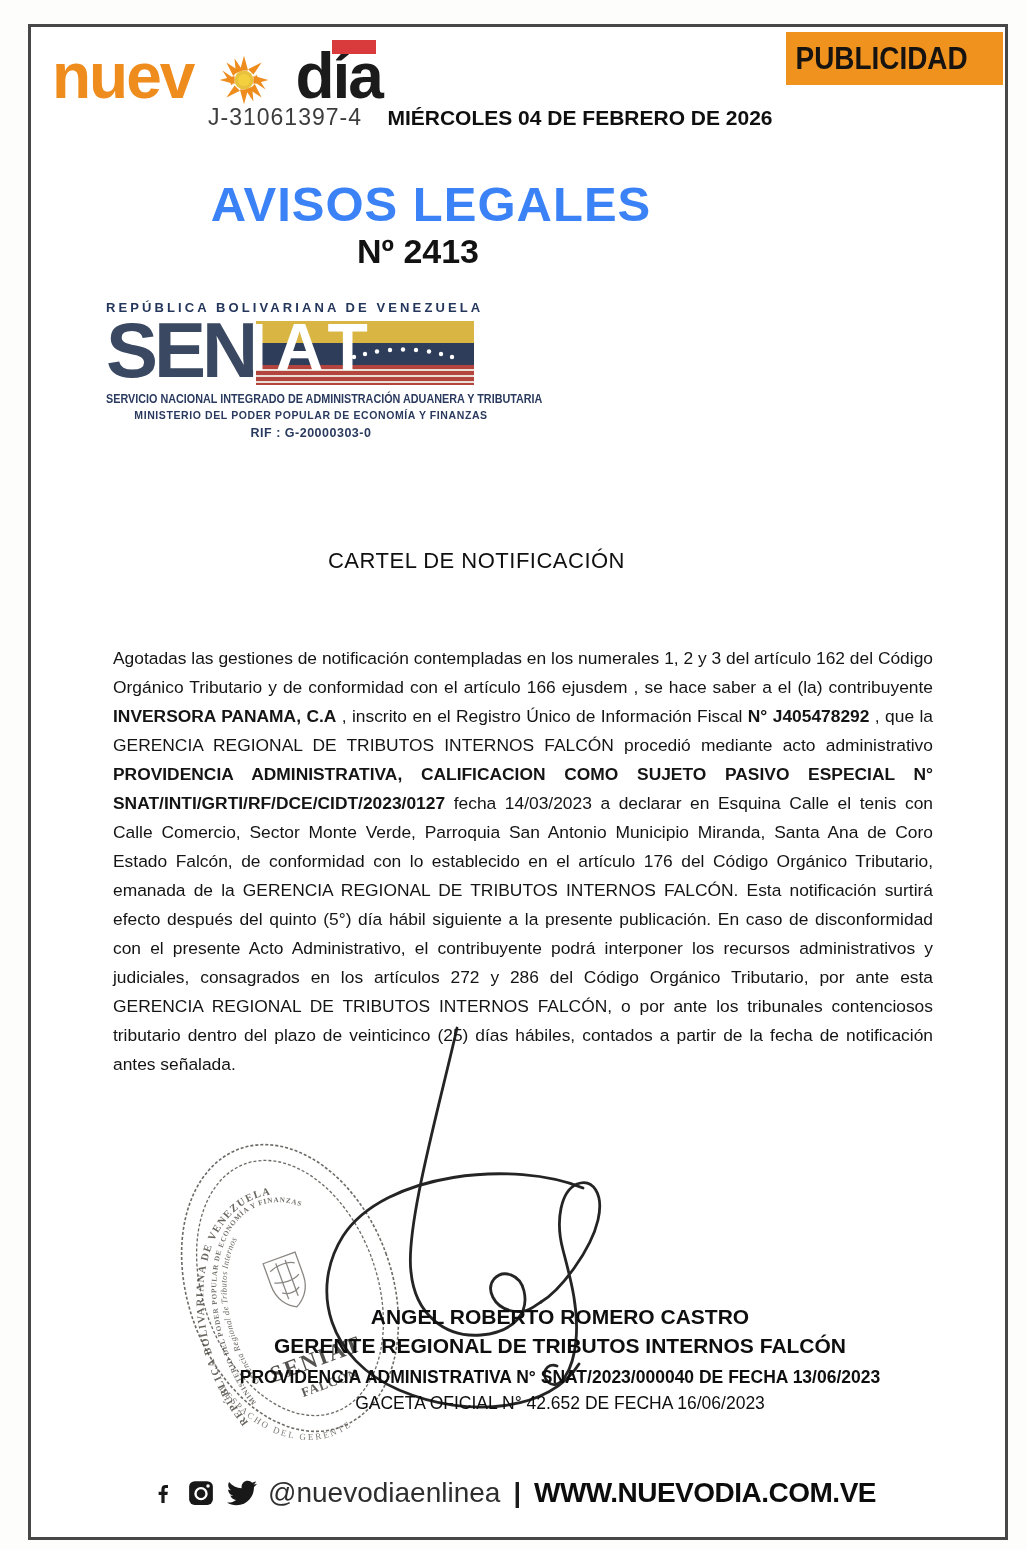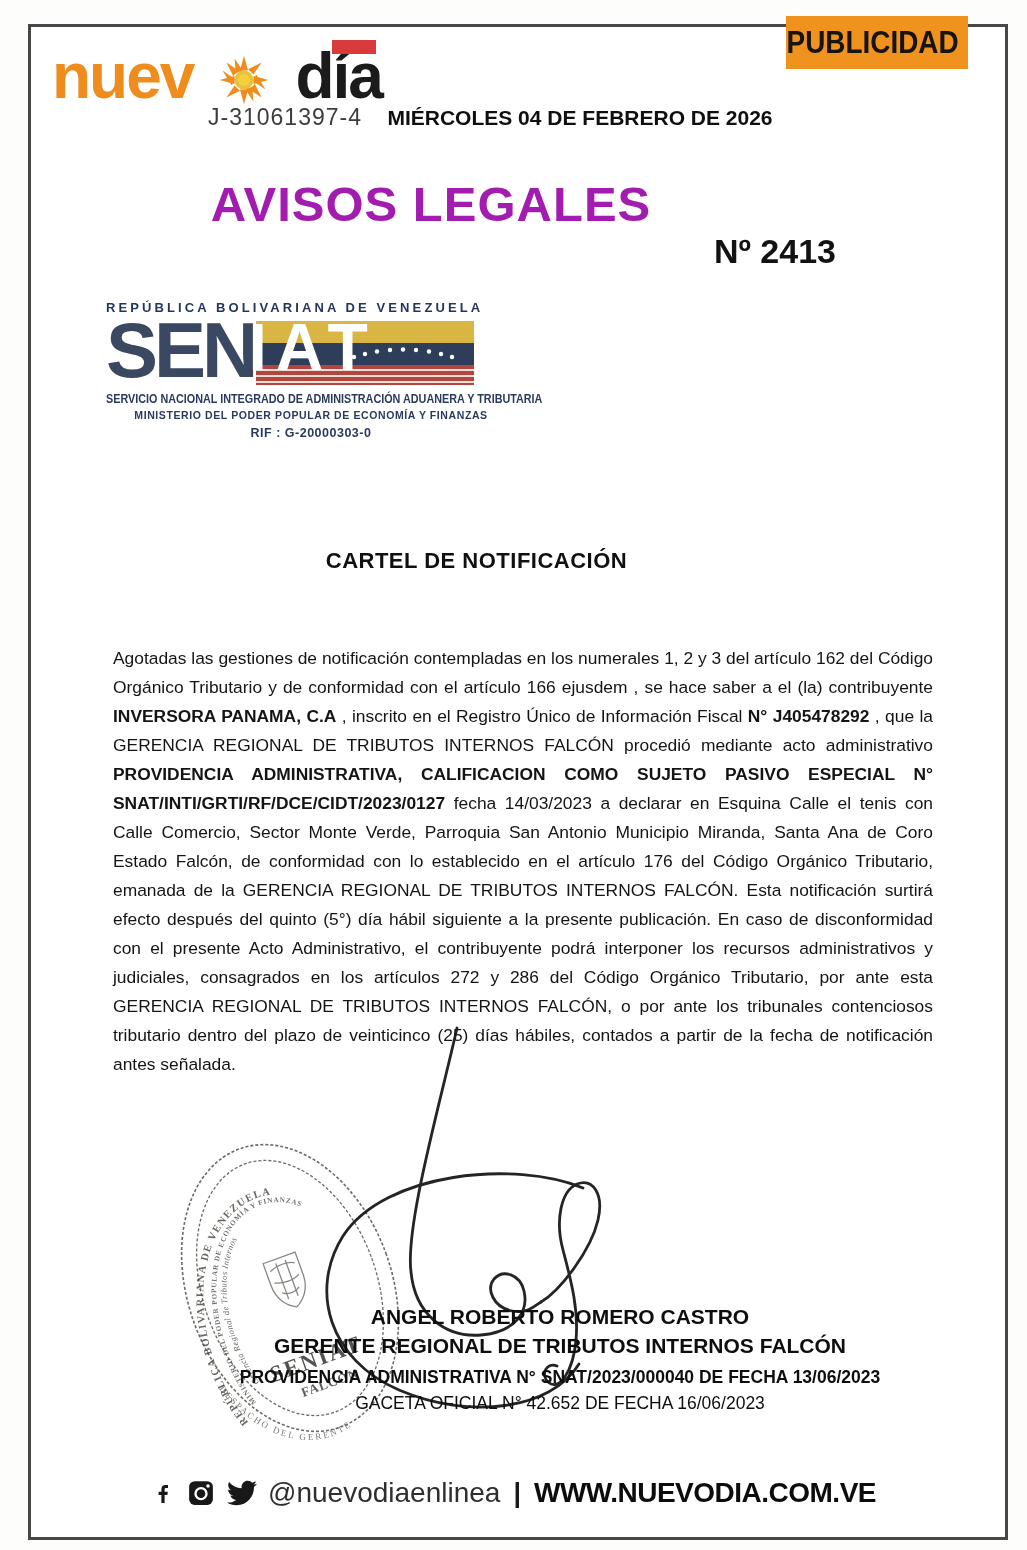--- a/index.html
+++ b/index.html
@@ -11,28 +11,28 @@
   .brand{position:absolute;left:52px;top:44px;display:flex;align-items:center;
          font-weight:bold;font-size:64px;letter-spacing:-2px;line-height:1;gap:23px;}
   .brand-first{color:#EE8C1E;}
   .sun{width:54px;height:54px;margin:8px 1px 0 1px;}
   .brand-second{color:#1b1b1b;position:relative;}
   .accent-bar{position:absolute;left:37px;top:-4px;width:44px;height:14px;background:#D93A3C;}
   .registry{position:absolute;left:150px;top:104px;width:270px;text-align:center;
             font-size:23px;color:#3d3d3d;letter-spacing:1px;}
   .dateline{position:absolute;left:340px;top:106px;width:480px;text-align:center;
             font-weight:bold;font-size:21px;color:#0f0f0f;}
-  .publicidad{position:absolute;left:786px;top:16px;width:182px;height:53px;background:#F0921E;
-              display:flex;align-items:center;justify-content:flex-end;}
+  .publicidad{position:absolute;left:786px;top:32px;width:217px;height:53px;background:#F0921E;
+              display:flex;align-items:center;justify-content:flex-start;}
   .publicidad span{font-weight:800;font-size:31px;color:#161310;transform:scaleX(.9);letter-spacing:0;}
 
   
   .avisos{position:absolute;left:0;top:176px;width:862px;text-align:center;
-          font-weight:bold;font-size:49px;letter-spacing:1px;color:#a21caf;}
-  .aviso-num{position:absolute;left:0;top:232px;width:836px;text-align:right;
+          font-weight:bold;font-size:49px;letter-spacing:1px;color:#3b82f6;}
+  .aviso-num{position:absolute;left:0;top:232px;width:836px;text-align:center;
              font-weight:bold;font-size:34px;color:#121212;}
 
   
   .seniat{position:absolute;left:106px;top:300px;width:410px;}
   .rep-line{font-size:13px;font-weight:bold;color:#24365c;letter-spacing:3.1px;white-space:nowrap;}
   .logo-row{display:flex;align-items:flex-start;margin-top:2px;}
   .sen{font-size:78px;font-weight:bold;color:#3a4862;letter-spacing:-4px;line-height:.85;}
   .flag{position:relative;width:218px;height:64px;margin-left:2px;margin-top:4px;}
   .band-y{position:absolute;left:0;top:0;width:100%;height:22px;background:#D9B544;}
   .band-b{position:absolute;left:0;top:22px;width:100%;height:22px;background:#2D3D5A;}
@@ -41,21 +41,21 @@
   .flag-dots{position:absolute;left:0;top:0;width:218px;height:64px;}
   .iat{position:absolute;left:-8px;top:-7px;font-size:66px;font-weight:bold;color:#ffffff;
        letter-spacing:9px;line-height:1;}
   .service-line{font-size:12px;font-weight:bold;color:#2a3a5e;margin-top:7px;white-space:nowrap;
                 transform:scaleX(.9);transform-origin:left;letter-spacing:0;}
   .ministry-line{font-size:10.5px;font-weight:bold;color:#2a3a5e;text-align:center;margin-top:3px;letter-spacing:.6px;}
   .rif-line{font-size:12.5px;font-weight:bold;color:#2a3a5e;text-align:center;margin-top:5px;letter-spacing:.5px;}
 
   
   .cartel{position:absolute;left:0;top:548px;width:953px;text-align:center;
-          font-weight:bold;font-size:22px;letter-spacing:.5px;color:#101010;}
+          font-weight:normal;font-size:22px;letter-spacing:.5px;color:#101010;}
   .body-text{position:absolute;left:113px;top:644px;width:820px;font-size:17.4px;
              line-height:29px;text-align:justify;color:#141414;}
   .body-text b{font-weight:bold;}
 
   
   .stamp{position:absolute;left:125px;top:1128px;width:330px;height:320px;opacity:.9;}
   .signature{position:absolute;left:265px;top:1012px;width:440px;height:440px;}
   .sig-block{position:absolute;left:190px;top:1305px;width:740px;text-align:center;color:#0e0e0e;}
   .sig-name{font-size:21px;font-weight:bold;}
   .sig-role{font-size:21px;font-weight:bold;margin-top:5px;}

